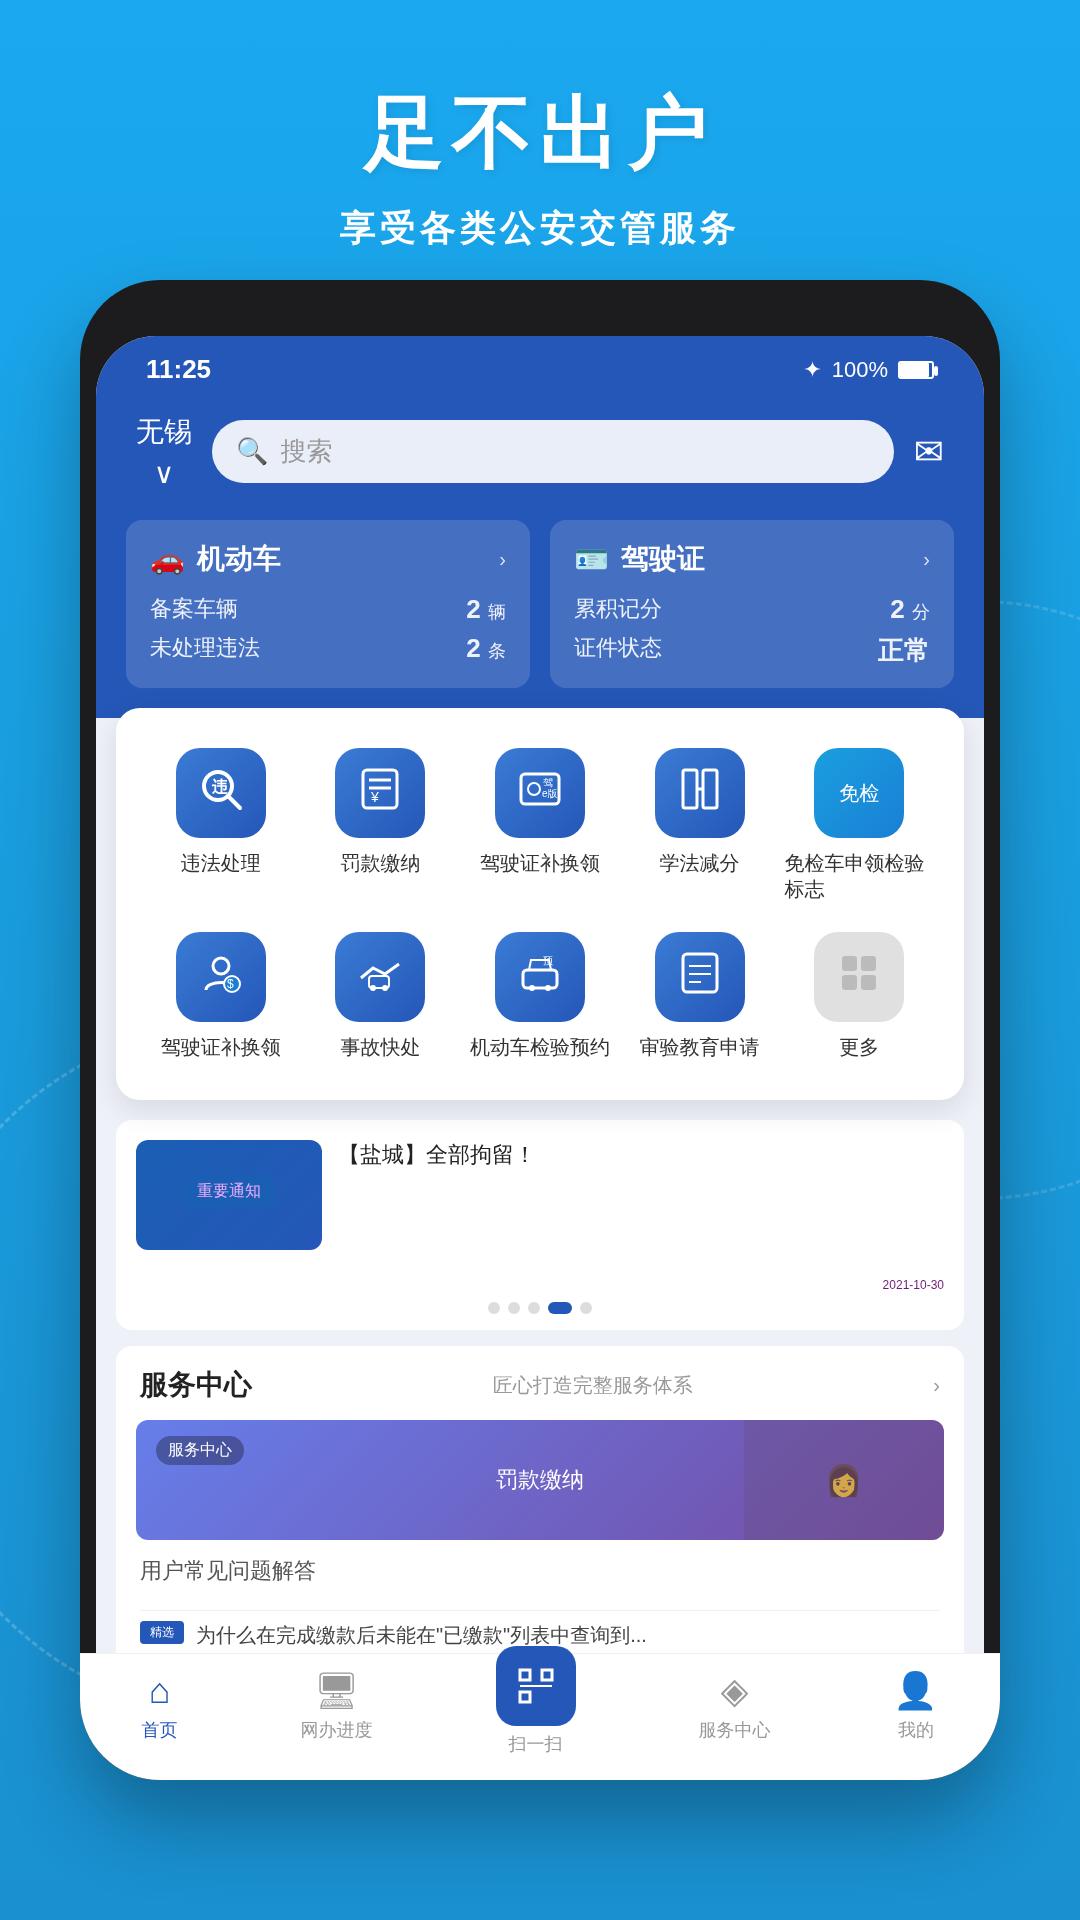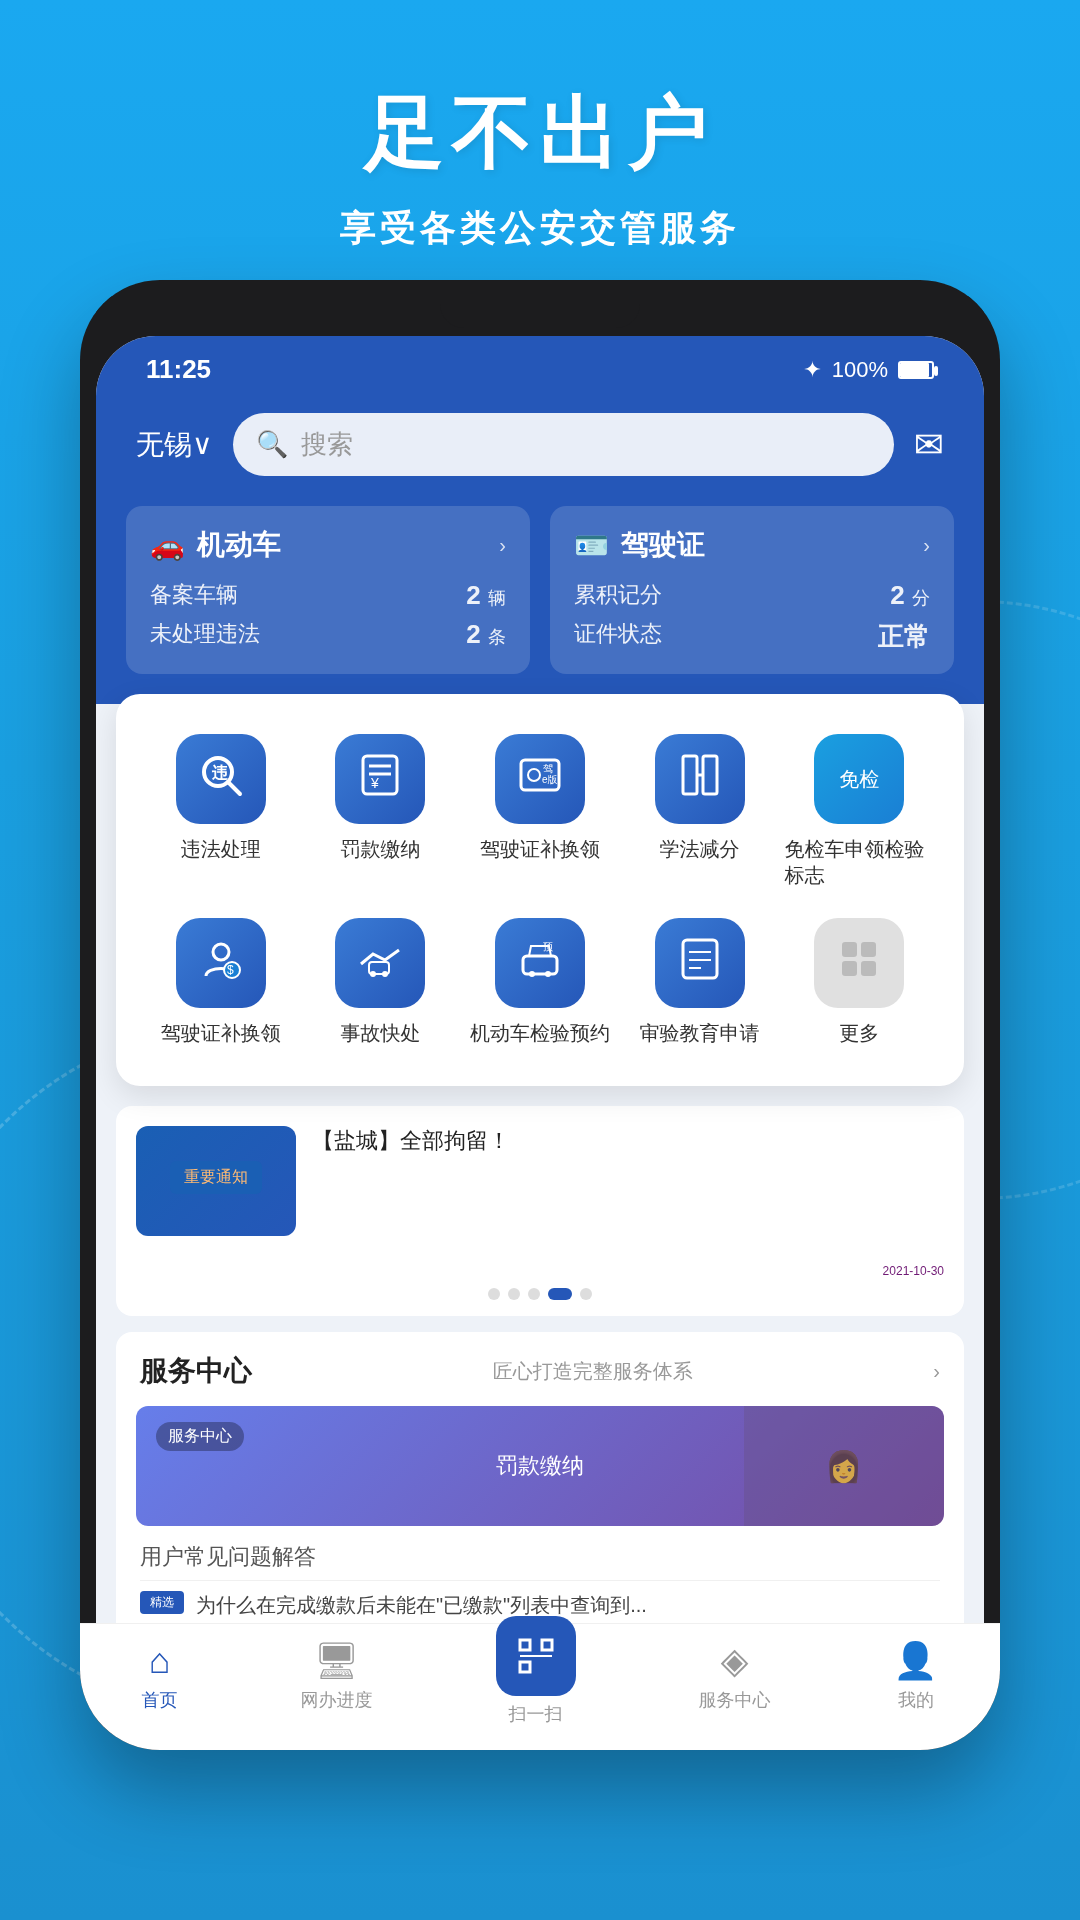--- a/index.html
+++ b/index.html
@@ -86,22 +86,23 @@
       padding: 16px 40px 30px;
       display: flex;
       align-items: center;
       gap: 20px;
     }
     .city-selector {
       display: flex;
       align-items: center;
       color: white;
       font-size: 28px;
-      gap: 0;
+      gap: 6px;
       white-space: nowrap;
+      flex-direction: column;
     }
     .search-bar {
       flex: 1;
       background: rgba(255,255,255,0.9);
       border-radius: 40px;
       padding: 14px 24px;
       display: flex;
       align-items: center;
       gap: 12px;
       font-size: 26px;
@@ -200,28 +201,28 @@
       border-radius: 16px;
       overflow: hidden;
     }
     .news-card {
       display: flex;
       padding: 20px;
       gap: 16px;
       align-items: flex-start;
     }
     .news-img {
-      width: 160px;
+      width: 186px;
       height: 110px;
       background: linear-gradient(135deg, #1a5fb4, #2557b8);
       border-radius: 12px;
       display: flex;
       align-items: center;
       justify-content: center;
-      color: #fdba74;
+      color: #f0abfc;
       font-size: 18px;
       text-align: center;
       flex-shrink: 0;
     }
     .news-content { flex: 1; }
     .news-title { font-size: 22px; color: #222; line-height: 1.4; }
     .news-date { font-size: 12px; color: #701a75; margin-top: 8px; text-align: right; }
     .news-dots { display: flex; justify-content: center; gap: 8px; padding-bottom: 16px; }
     .dot { width: 12px; height: 12px; border-radius: 50%; background: #ddd; }
     .dot.active { background: #2557b8; width: 24px; border-radius: 6px; }
@@ -262,21 +263,21 @@
       position: absolute;
       left: 20px;
       top: 16px;
       background: rgba(0,0,0,0.3);
       color: white;
       font-size: 16px;
       padding: 4px 12px;
       border-radius: 20px;
     }
     .faq-section { padding: 16px 24px; }
-    .faq-title { font-size: 22px; color: #555; margin-bottom: 8px; }
+    .faq-title { font-size: 22px; color: #555; margin-bottom: 24px; }
     .faq-item {
       display: flex;
       align-items: flex-start;
       gap: 12px;
       padding: 10px 0;
       border-top: 1px solid #f0f0f0;
     }
     .faq-badge {
       background: #2557b8;
       color: white;

